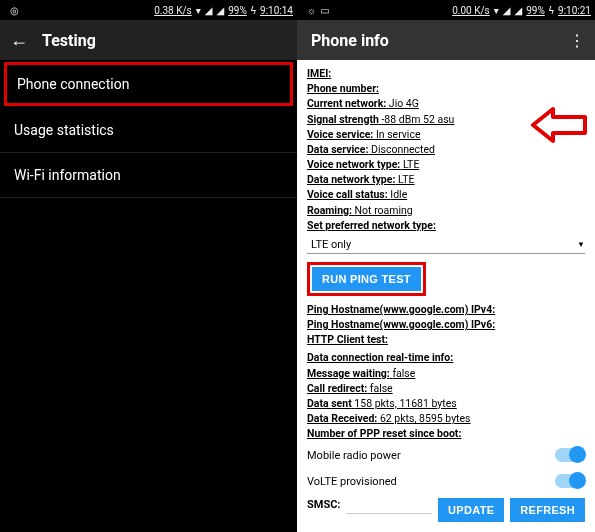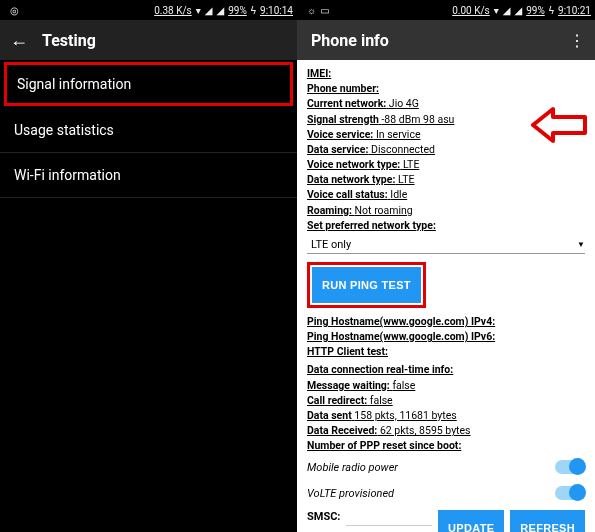--- a/index.html
+++ b/index.html
@@ -16,24 +16,24 @@
 .ab-back { font-size: 18px; line-height: 1; }
 .ab-dots { margin-left: auto; font-size: 16px; }
 .list-item { padding: 14px 14px; font-size: 14px; border-bottom: 1px solid #222; }
 .highlight-box { border: 3px solid #e30000; margin: 2px 4px; }
 .highlight-box .list-item { border-bottom: none; padding: 11px 10px; }
 .content { background: #fff; color: #000; padding: 6px 10px 10px 10px; font-size: 10.5px; overflow: hidden; height: 472px; }
 .row { margin: 1px 0; line-height: 1.35; text-decoration: underline; }
 .lbl { font-weight: 700; }
 .spinner { border-bottom: 1px solid #999; padding: 4px 0 2px 4px; display: flex; align-items: center; font-size: 11px; margin-bottom: 6px; }
 .spinner .tri { margin-left: auto; font-size: 8px; }
-.btn { background: #2196f3; color: #fff; font-weight: 700; font-size: 11px; padding: 12px 10px; border: none; display: inline-block; letter-spacing: 0.3px; }
+.btn { background: #2196f3; color: #fff; font-weight: 700; font-size: 11px; padding: 6px 10px; border: none; display: inline-block; letter-spacing: 0.3px; }
 .btn-box { border: 3px solid #e30000; display: inline-block; padding: 2px; margin: 2px 0 6px 0; }
 .section-gap { margin-top: 4px; }
-.toggle-row { display: flex; align-items: center; padding: 6px 0; font-size: 11px; font-style: italic; }
+.toggle-row { display: flex; align-items: center; padding: 6px 0; font-size: 11px; }
 .toggle { margin-left: auto; width: 30px; height: 14px; background: #9fd6f7; border-radius: 8px; position: relative; }
 .toggle::after { content: ""; position: absolute; right: -1px; top: -2px; width: 17px; height: 17px; background: #2196f3; border-radius: 50%; }
 .smsc-row { display: flex; align-items: flex-start; gap: 6px; padding: 4px 0; font-size: 11px; }
 .smsc-row .field { flex: 1; border-bottom: 1px solid #ccc; height: 16px; }
 .bottom-row { display: flex; align-items: center; gap: 6px; padding-top: 6px; font-size: 10px; }
 .arrow { position: absolute; top: 105px; right: 8px; pointer-events: none; }
 </style>
 </head>
 <body>
 
@@ -48,21 +48,21 @@
     <span>◢</span>
     <span class="sb-item">99%</span>
     <span>ϟ</span>
     <span class="sb-item">9:10:14</span>
   </div>
   <div class="actionbar">
     <span class="ab-back">←</span>
     <span class="ab-title">Testing</span>
   </div>
   <div class="highlight-box">
-    <div class="list-item">Signal information</div>
+    <div class="list-item">Phone connection</div>
   </div>
   <div class="list-item">Usage statistics</div>
   <div class="list-item">Wi-Fi information</div>
 </div>
 
 <div class="screen right">
   <div class="statusbar">
     <span class="left-icons">
       <span>☼</span>
       <span>▭</span>
@@ -81,21 +81,21 @@
   </div>
 
   <svg class="arrow" width="56" height="40" viewBox="0 0 56 40">
     <path d="M2 20 L22 4 L22 12 L54 12 L54 28 L22 28 L22 36 Z" fill="none" stroke="#e30000" stroke-width="4" stroke-linejoin="round"></path>
   </svg>
 
   <div class="content">
     <div class="row"><span class="lbl">IMEI:</span></div>
     <div class="row"><span class="lbl">Phone number:</span></div>
     <div class="row"><span class="lbl">Current network:</span> <span>Jio 4G</span></div>
-    <div class="row"><span class="lbl">Signal strength</span> <span>-88 dBm   98 asu</span></div>
+    <div class="row"><span class="lbl">Signal strength</span> <span>-88 dBm   52 asu</span></div>
     <div class="row"><span class="lbl">Voice service:</span> <span>In service</span></div>
     <div class="row"><span class="lbl">Data service:</span> <span>Disconnected</span></div>
     <div class="row"><span class="lbl">Voice network type:</span> <span>LTE</span></div>
     <div class="row"><span class="lbl">Data network type:</span> <span>LTE</span></div>
     <div class="row"><span class="lbl">Voice call status:</span> <span>Idle</span></div>
     <div class="row"><span class="lbl">Roaming:</span> <span>Not roaming</span></div>
     <div class="row"><span class="lbl">Set preferred network type:</span></div>
     <div class="spinner">
       <span>LTE only</span>
       <span class="tri">▼</span>

